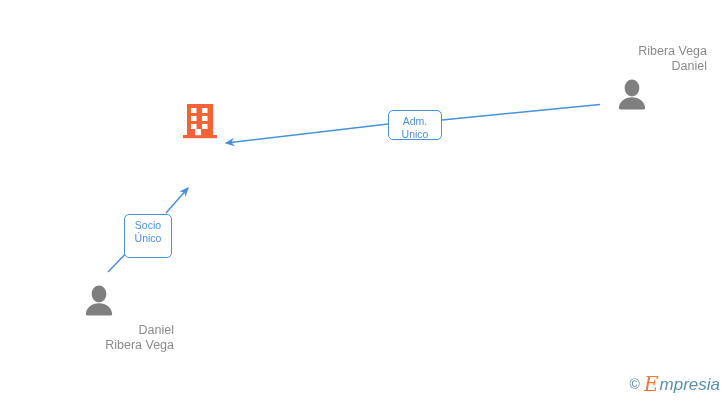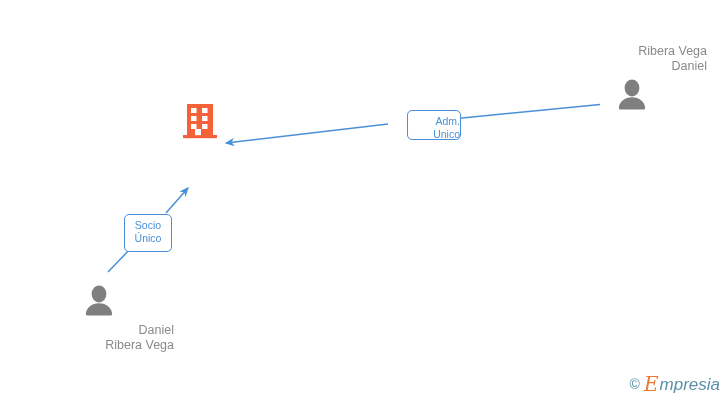--- a/index.html
+++ b/index.html
@@ -86,31 +86,30 @@
     border-radius: 5px;
     background: #ffffff;
     color: #4a90d9;
     font-size: 10.5px;
     line-height: 13px;
     text-align: center;
     padding: 4px 0 4px 0;
     white-space: pre-line;
   }
   #rel-adm {
-    left: 407px;
+    left: 388px;
     top: 110px;
     width: 54px;
     height: 30px;
-    text-align: right;
   }
   #rel-socio {
     left: 124px;
     top: 214px;
     width: 48px;
-    height: 38px;
+    height: 44px;
   }
 
   
   #watermark {
     position: absolute;
     right: 8px;
     bottom: 6px;
     display: flex;
     align-items: center;
     gap: 4px;

